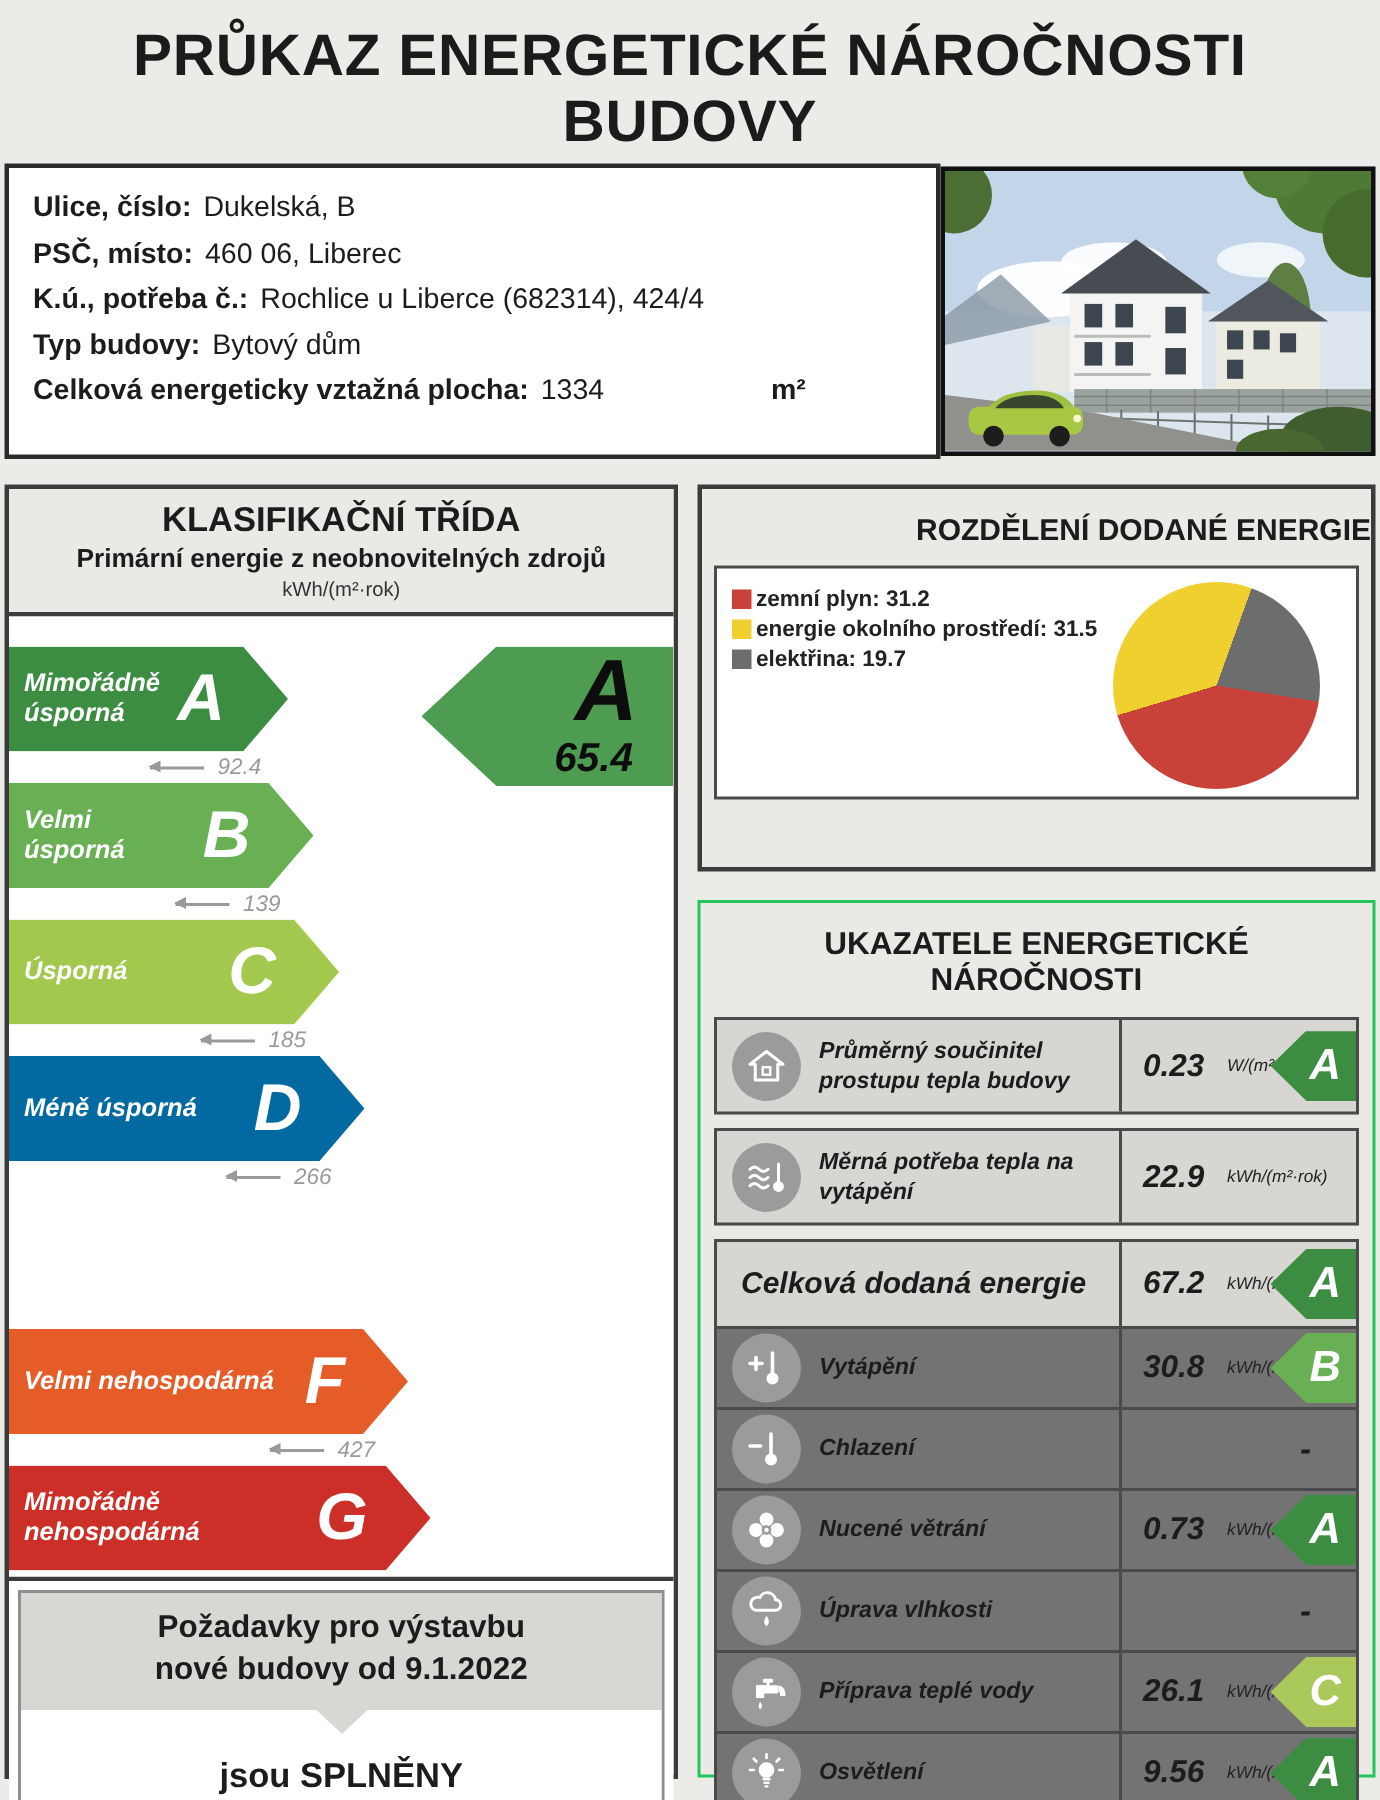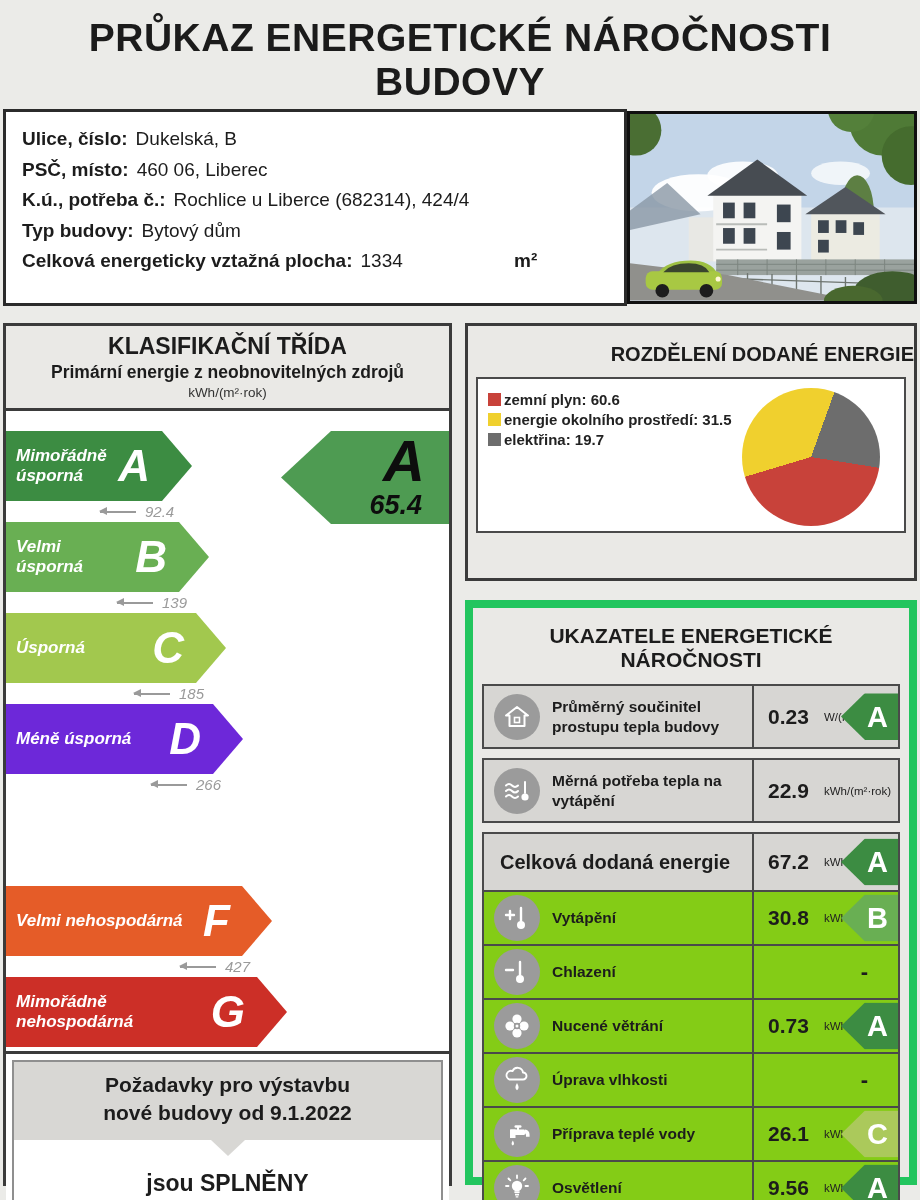--- a/index.html
+++ b/index.html
@@ -89,28 +89,28 @@
     margin:11px 8px 8px; background:#fff; border:2px solid #4a4a4a; height:156px;
     position:relative;
   }
   .legend { position:absolute; left:10px; top:12px; font-size:15px; font-weight:bold; color:#222; }
   .legend-item { display:flex; align-items:center; margin-bottom:3px; }
   .legend-swatch { width:13px; height:13px; margin-right:3px; flex:none; }
   .pie { position:absolute; right:24px; top:9px; width:138px; height:138px; border-radius:50%; }
   
   .panel-ind {
     position:absolute; left:465px; top:600px; width:452px; height:585px;
-    background:#eae9e6; border:8px solid #22c55e; padding:0 9px;
+    background:#eae9e6; border:2px solid #22c55e; padding:0 9px;
   }
   .ind-title { text-align:center; font-size:21px; font-weight:bold; margin:16px 0 12px; }
-  .ind-box { border:2px solid #4a4a4a; margin-bottom:9px; background:#d7d6d3; }
+  .ind-box { border:2px solid #4a4a4a; margin-bottom:9px; background:#d7d6d3;font-style:italic; }
   .ind-box-white { background:#fff; }
   .ind-row { display:flex; align-items:center; height:61px; position:relative; }
   .ind-row + .ind-row { border-top:2px solid #4a4a4a; }
-  .ind-row-sub { height:54px; background:#84cc16; }
+  .ind-row-sub { height:54px; background:#737373; }
   .ind-row-header { height:56px; background:#d7d6d3; }
   .ind-icon {
     width:46px; height:46px; border-radius:50%; background:#9b9b9b;
     margin:0 12px 0 10px; flex:none; display:flex; align-items:center; justify-content:center;
   }
   .ind-label { font-size:15.5px; font-weight:bold; width:185px; line-height:1.25; }
   .ind-label-big { font-size:20px; font-weight:bold; padding-left:16px; width:255px; }
   .ind-valcol {
     position:absolute; left:268px; top:0; bottom:0; right:0;
     border-left:2px solid #4a4a4a; display:flex; align-items:center;
@@ -256,21 +256,21 @@
         <span class="class-label">Úsporná</span>
         <span class="class-letter">C</span>
       </div>
       <div class="threshold" style="left:128px">
           <span class="th-arrow"></span>
           <span>185</span>
         </div>
     </div>
 
     <div class="class-row" style="top:293px">
-      <div class="class-arrow" style="width: 237px; background: #6d28d9; padding-left: 23px;">
+      <div class="class-arrow" style="width: 237px; background: #0369a1; padding-left: 23px;">
         <span class="class-label">Méně úsporná</span>
         <span class="class-letter">D</span>
       </div>
       <div class="threshold" style="left:145px">
           <span class="th-arrow"></span>
           <span>266</span>
         </div>
     </div>
 
 
@@ -308,21 +308,21 @@
     </div>
   </div>
 </div>
 
 <div class="panel-pie">
   <div class="pie-title">ROZDĚLENÍ DODANÉ ENERGIE</div>
   <div class="pie-inner">
     <div class="legend">
       <div class="legend-item">
         <span class="legend-swatch" style="background: rgb(200, 66, 58);"></span>
-        <span>zemní plyn: 60.6</span>
+        <span>zemní plyn: 31.2</span>
       </div>
       <div class="legend-item">
         <span class="legend-swatch" style="background: rgb(240, 208, 46);"></span>
         <span>energie okolního prostředí: 31.5</span>
       </div>
       <div class="legend-item">
         <span class="legend-swatch" style="background: rgb(109, 109, 109);"></span>
         <span>elektřina: 19.7</span>
       </div>
     </div>

